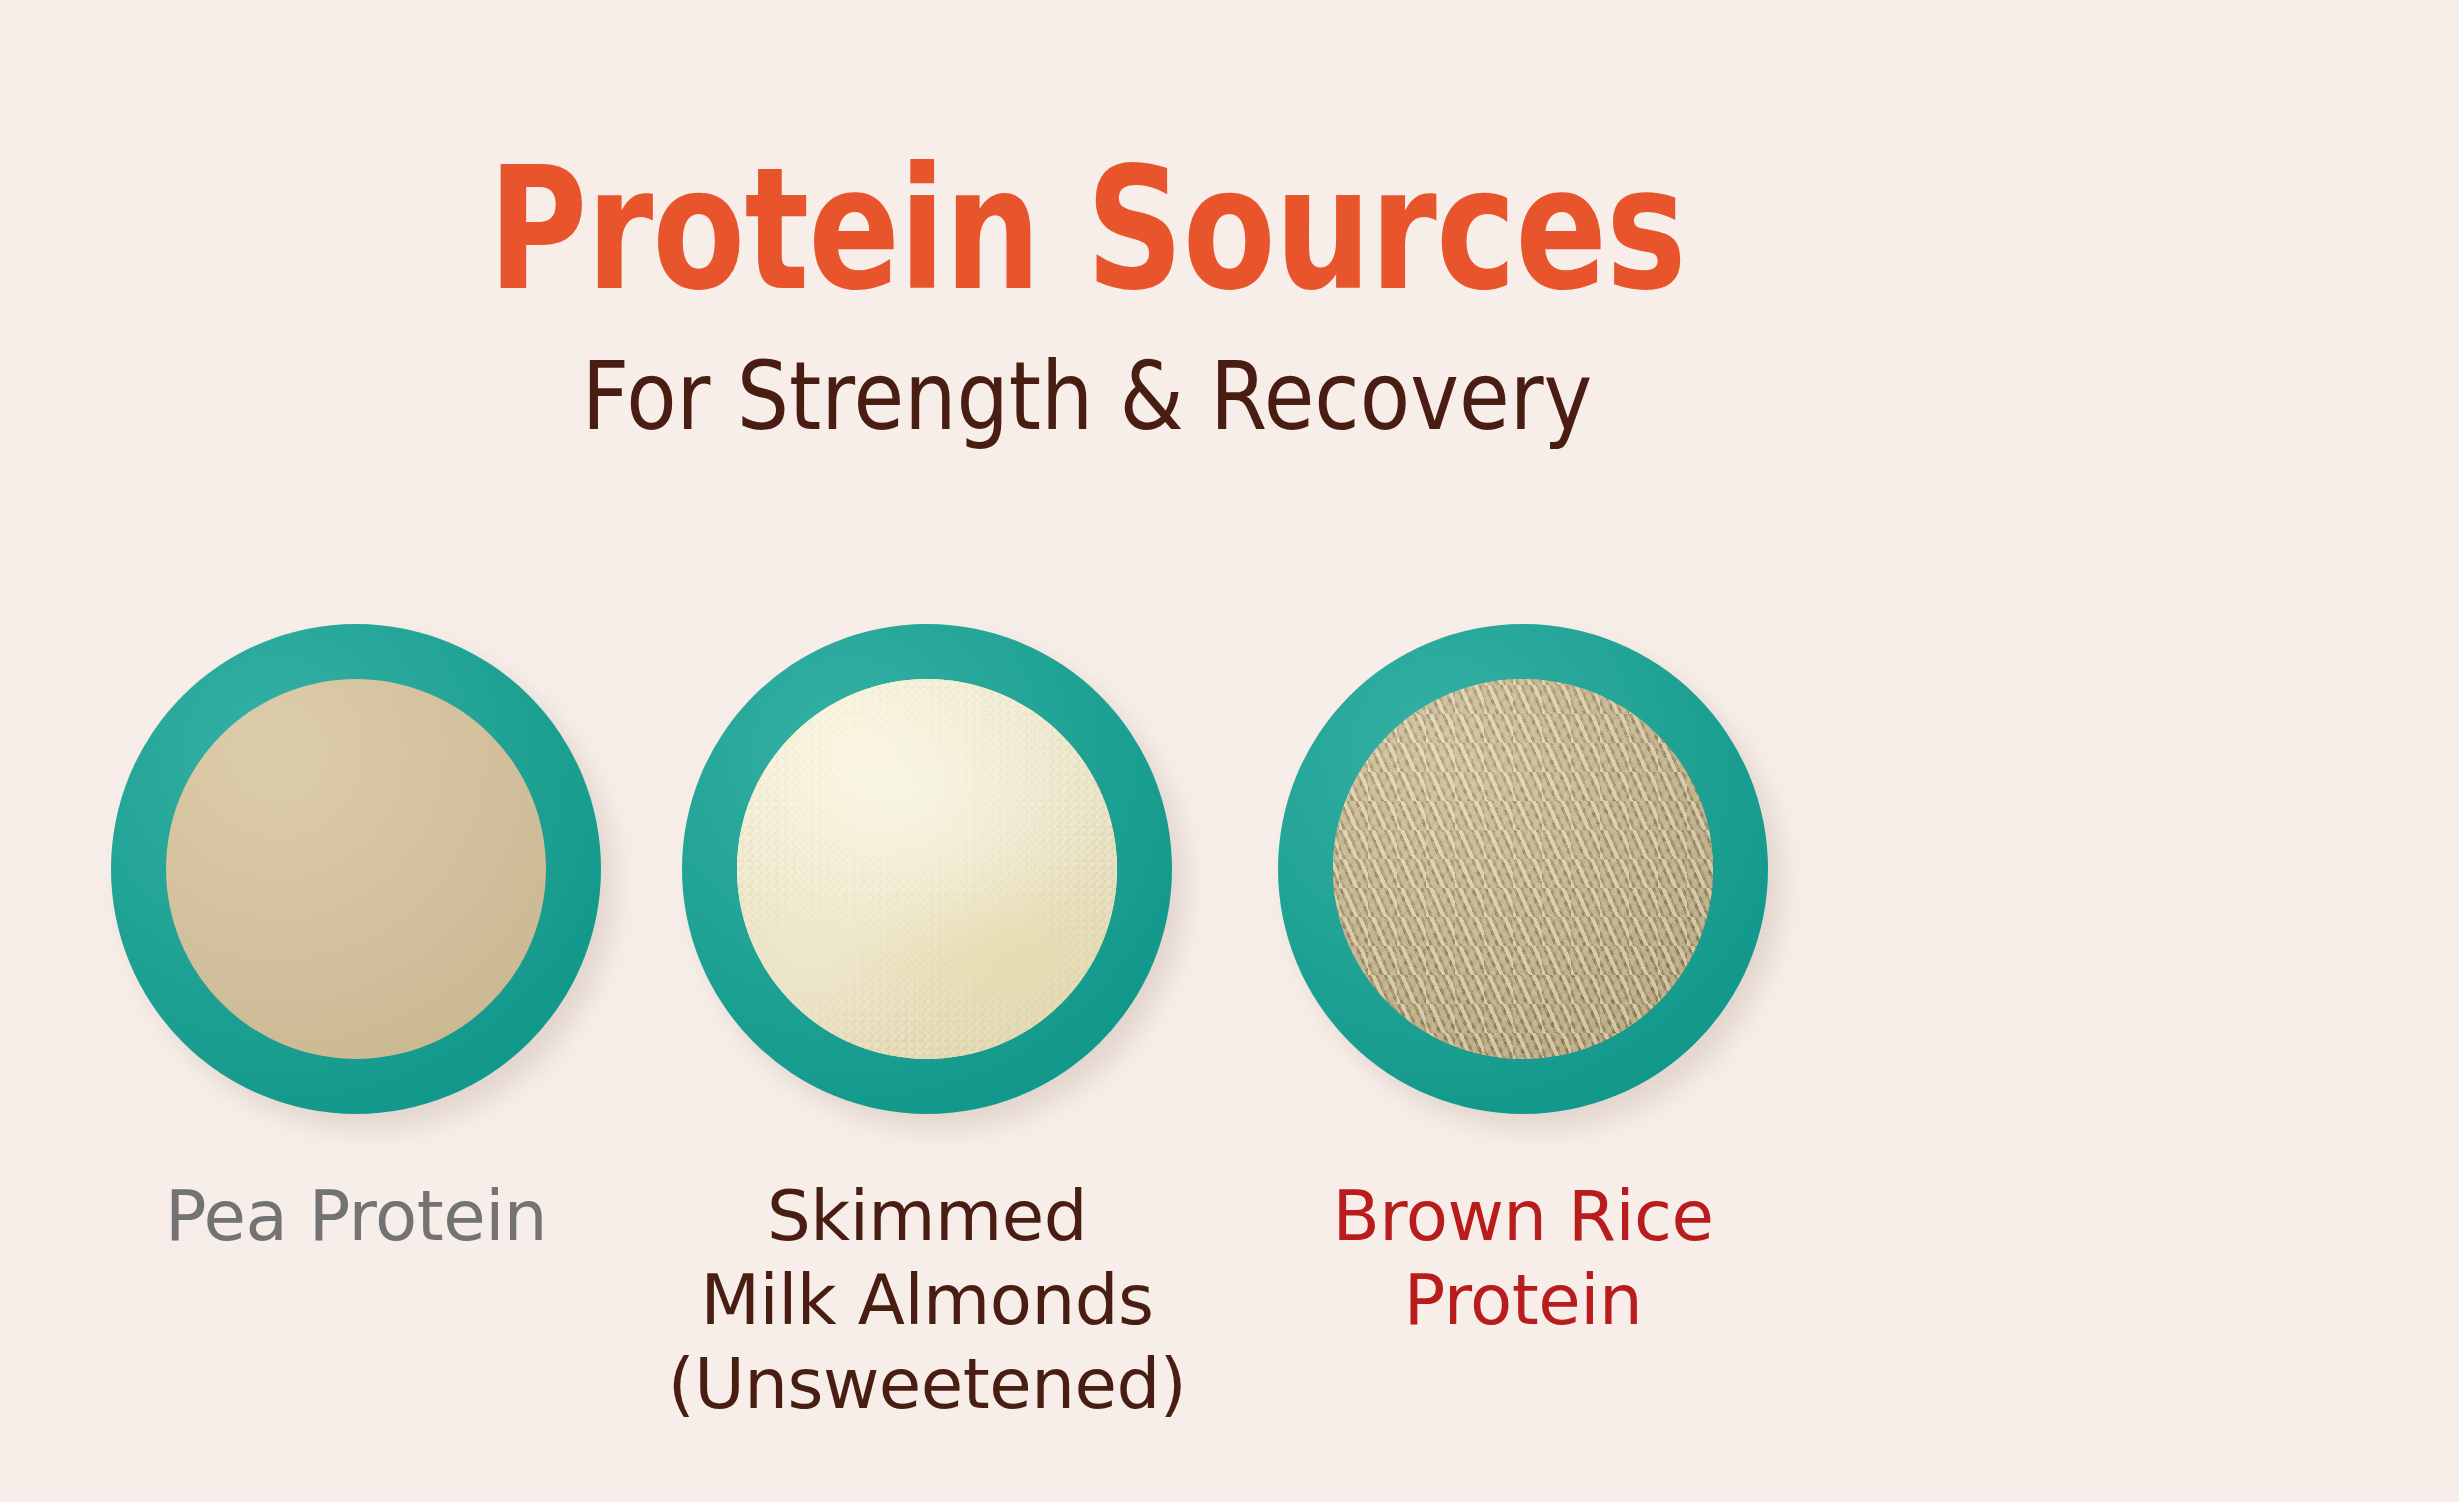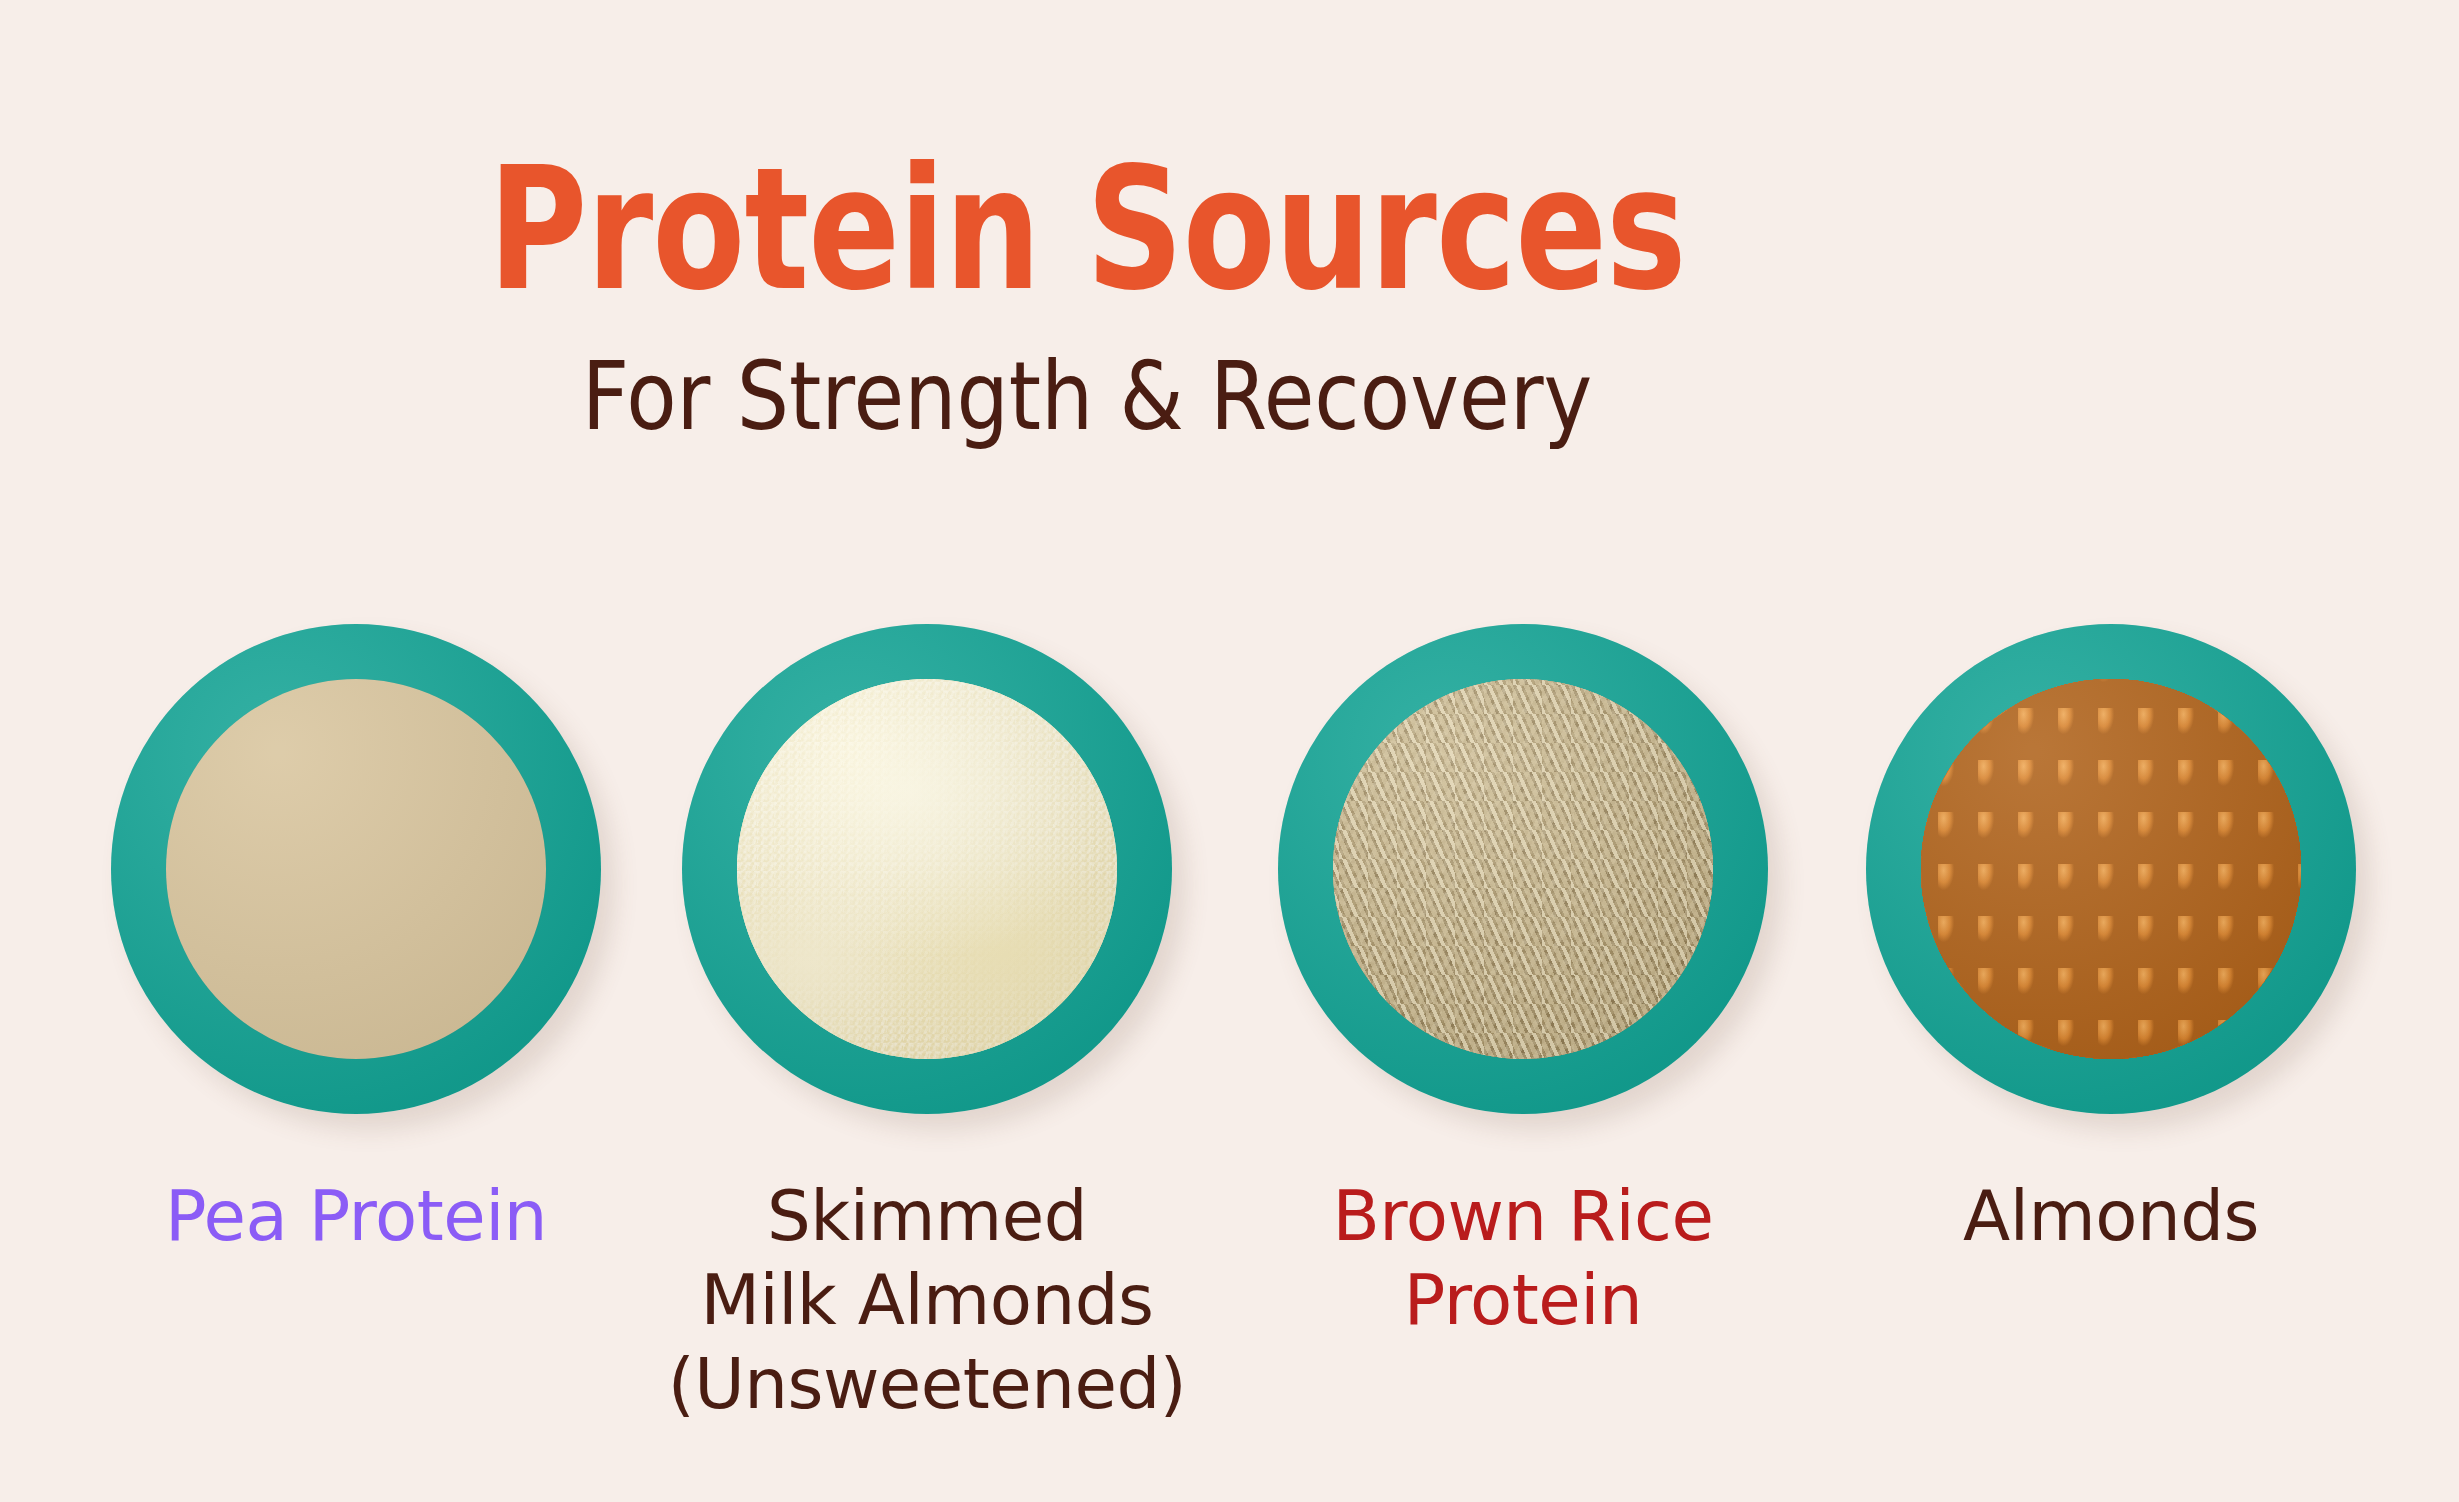--- a/index.html
+++ b/index.html
@@ -244,21 +244,21 @@
   <div id="items-row">
 
     <div class="item i0">
       <div class="bowl-wrap">
         <div class="bowl" style="background: rgb(19, 164, 149);">
           <div class="fill">
             <div class="tex tex-peas"></div>
           </div>
         </div>
       </div>
-      <div class="caption" style="color: #8b5cf6;">Pea Protein</div>
+      <div class="caption" style="color: #737373;">Pea Protein</div>
     </div>
 
     <div class="item i1">
       <div class="bowl-wrap">
         <div class="bowl" style="background: rgb(19, 164, 149);">
           <div class="fill">
             <div class="tex tex-powder"></div>
           </div>
         </div>
       </div>
@@ -272,26 +272,16 @@
         <div class="bowl" style="background: rgb(19, 164, 149);">
           <div class="fill">
             <div class="tex tex-rice"></div>
           </div>
         </div>
       </div>
       <div class="caption" style="color: #b91c1c;">Brown Rice
 Protein</div>
     </div>
 
-    <div class="item i3">
-      <div class="bowl-wrap">
-        <div class="bowl" style="background: rgb(19, 164, 149);">
-          <div class="fill">
-            <div class="tex tex-almonds"></div>
-          </div>
-        </div>
-      </div>
-      <div class="caption" style="color: rgb(74, 29, 18);">Almonds</div>
-    </div>
 
   </div>
 </div>
 
 
 </body></html>

